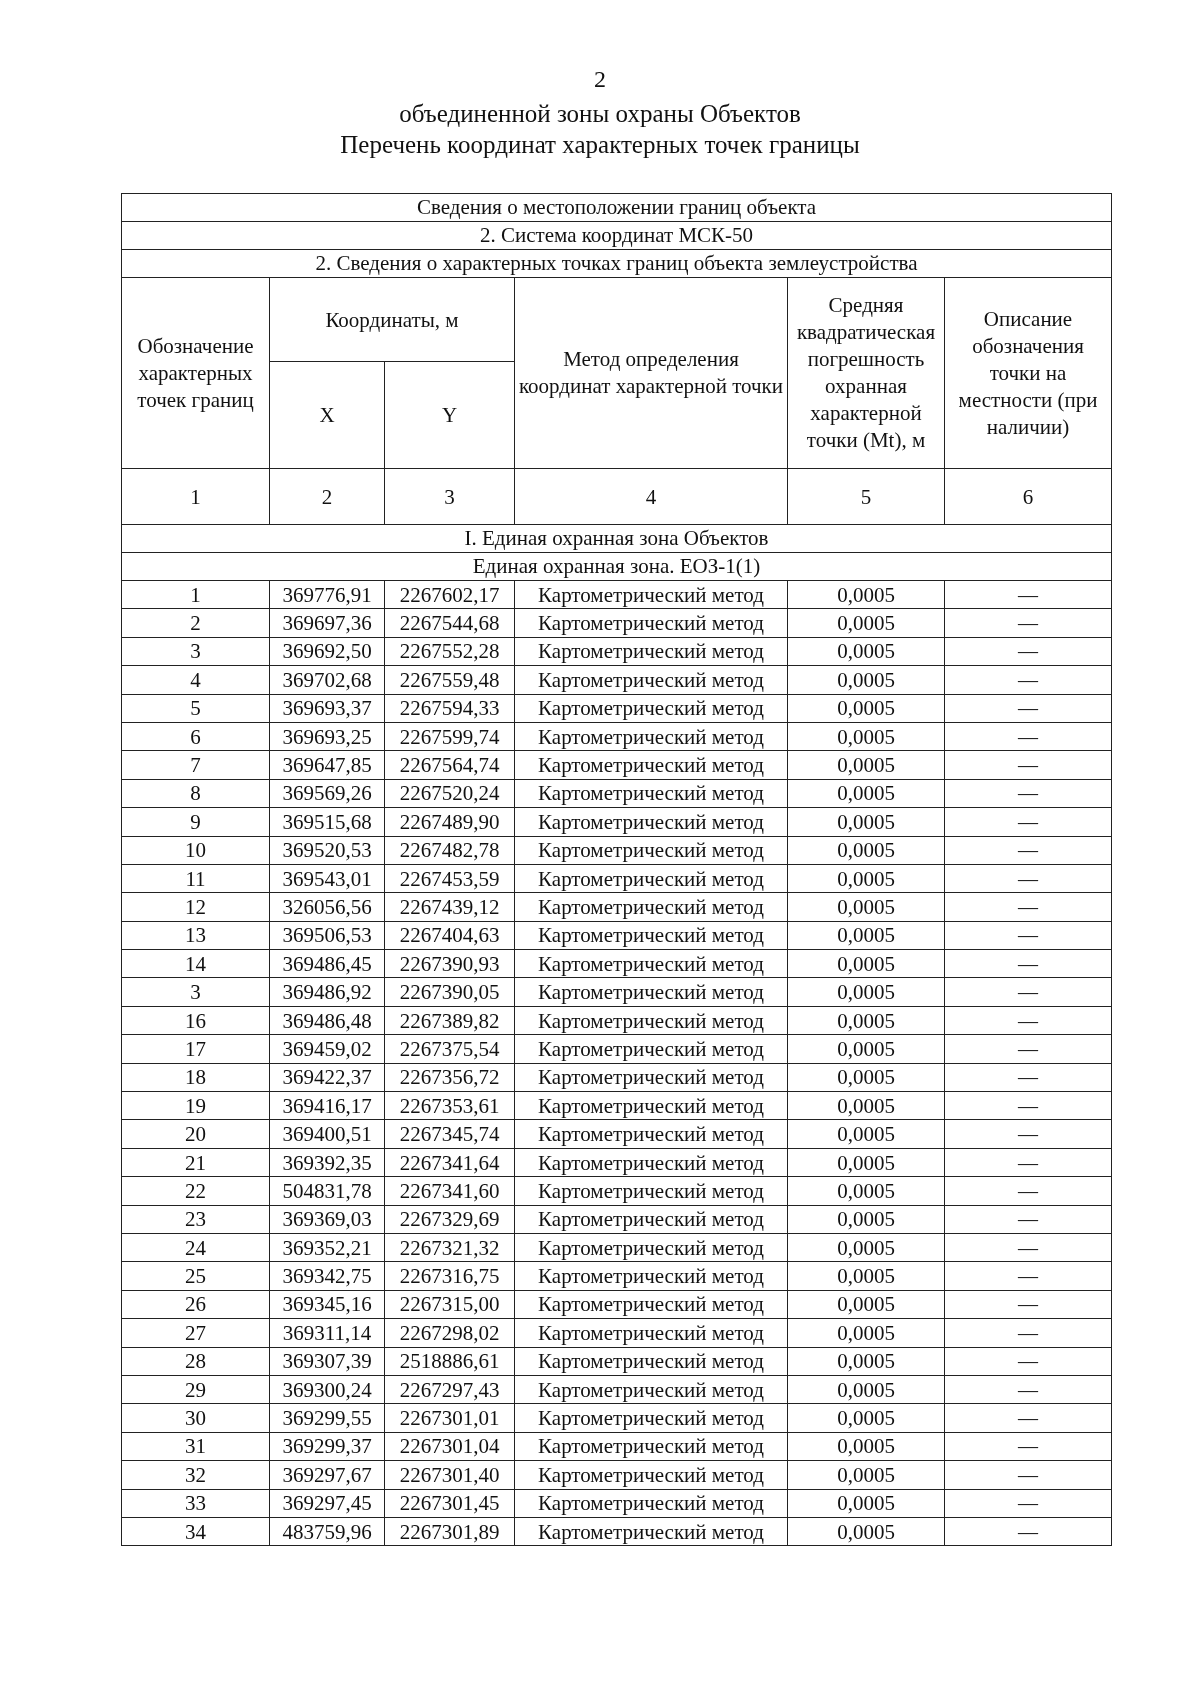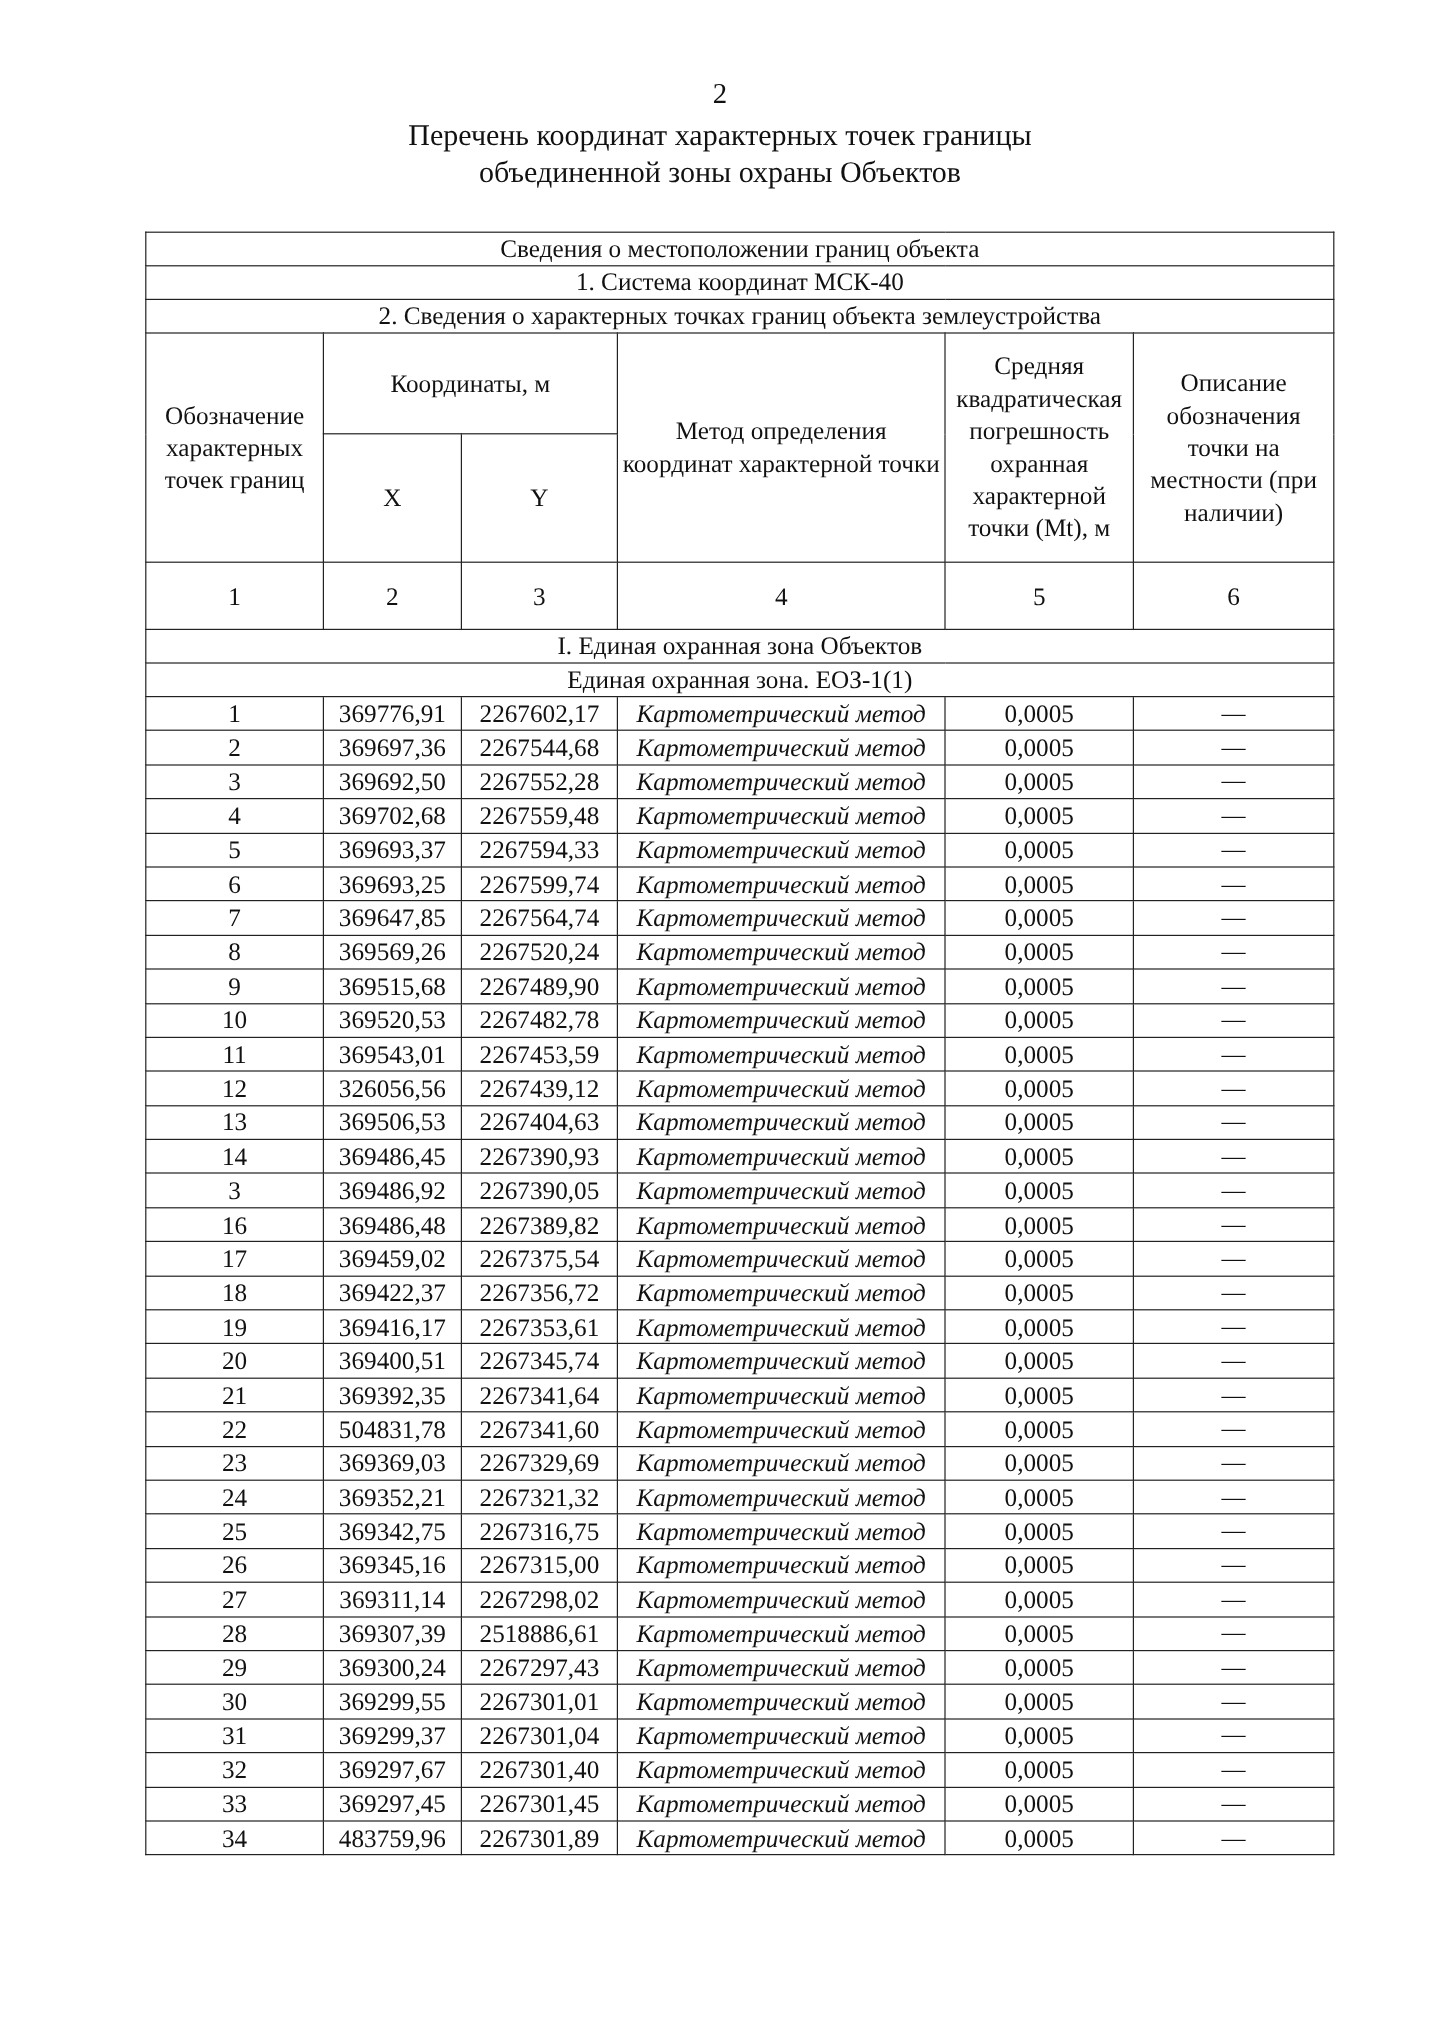--- a/index.html
+++ b/index.html
@@ -23,47 +23,47 @@
   table.coords td {
     border: 1.5px solid #222; text-align: center; vertical-align: middle;
     padding: 0 2px; line-height: 24px; white-space: nowrap; overflow: hidden;
   }
   table.coords td.wrap { white-space: normal; line-height: 27px; }
   tr.span-row td { height: 27px; line-height: 25px; }
   tr.hdr1 td { height: 83px; }
   tr.hdr2 td { height: 106px; }
   tr.colnum td { height: 55px; }
   tr.data td { height: 27.4px; line-height: 24px; }
-  td.method { text-align: left; padding-left: 4px; font-style: italic; }
+  td.method { text-align: left; padding-left: 4px; }
   td.desc { font-size: 20px; }
 </style>
 </head>
 <body>
 
 <div class="page-number">2</div>
 <div class="title">
+  <div>объединенной зоны охраны Объектов</div>
   <div>Перечень координат характерных точек границы</div>
-  <div>объединенной зоны охраны Объектов</div>
 </div>
 
 <table class="coords">
   <colgroup>
     <col style="width:148px">
     <col style="width:115px">
     <col style="width:130px">
     <col style="width:273px">
     <col style="width:157px">
     <col style="width:167px">
   </colgroup>
   <tbody id="tbody">
     <tr class="span-row">
         <td colspan="6">Сведения о местоположении границ объекта</td>
       </tr>
     <tr class="span-row">
-        <td colspan="6">1. Система координат МСК-40</td>
+        <td colspan="6">2. Система координат МСК-50</td>
       </tr>
     <tr class="span-row">
         <td colspan="6">2. Сведения о характерных точках границ объекта землеустройства</td>
       </tr>
     <tr class="hdr1">
       <td rowspan="2" class="wrap">Обозначение характерных точек границ</td>
       <td colspan="2">Координаты, м</td>
       <td rowspan="2" class="wrap">Метод определения координат характерной точки</td>
       <td rowspan="2" class="wrap">Средняя квадратическая погрешность охранная характерной точки (Mt), м</td>
       <td rowspan="2" class="wrap">Описание обозначения точки на местности (при наличии)</td>

